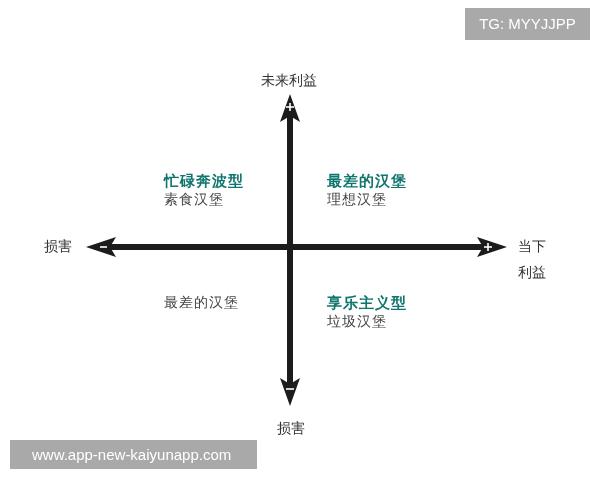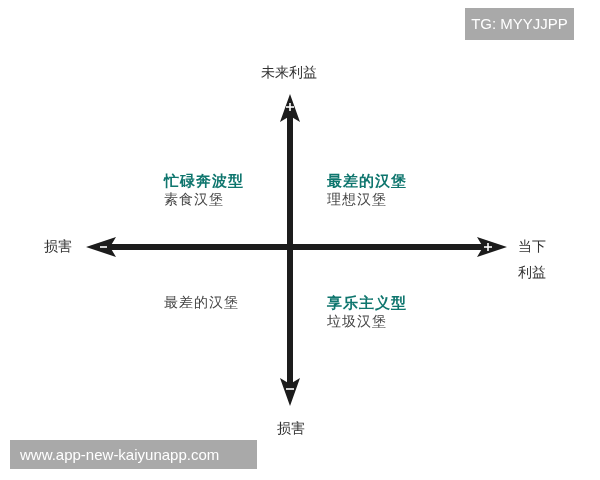--- a/index.html
+++ b/index.html
@@ -4,22 +4,22 @@
 <style>
   html, body { margin:0; padding:0; }
   body { width:600px; height:480px; background:#ffffff; position:relative; overflow:hidden;
          font-family:"DejaVu Sans", sans-serif; color:#222; }
   .abs { position:absolute; }
   svg.axes { position:absolute; left:0; top:0; }
   .axis-label { font-size:14px; color:#333; font-family:"DejaVu Serif", serif; }
   .q-title { font-size:15px; font-weight:bold; color:#0f766e; letter-spacing:1px; }
   .q-sub { font-size:14px; color:#444; font-family:"DejaVu Serif", serif; letter-spacing:1px; }
   .watermark { background:#a9a9a9; color:#ffffff; font-family:"Liberation Sans", sans-serif; }
-  .wm-top { left:465px; top:8px; width:109px; height:32px; font-size:15px; line-height:32px; text-align:center; }
-  .wm-bottom { left:10px; top:440px; width:247px; height:29px; font-size:15px; line-height:29px; padding-left:10px; box-sizing:border-box; }
+  .wm-top { left:465px; top:8px; width:125px; height:32px; font-size:15px; line-height:32px; text-align:center; }
+  .wm-bottom { left:10px; top:440px; width:247px; height:29px; font-size:15px; line-height:29px; padding-left:22px; box-sizing:border-box; }
 </style>
 </head>
 <body>
 
 <svg class="axes" width="600" height="480">
 
   <rect x="287" y="112" width="6" height="275" fill="#1c1c1c"></rect>
 
   <rect x="105" y="244" width="385" height="6" fill="#1c1c1c"></rect>
 
@@ -34,21 +34,21 @@
   <g stroke="#ffffff" stroke-width="1.6">
     <line x1="286" y1="107" x2="294" y2="107"></line>
     <line x1="290" y1="103" x2="290" y2="111"></line>
     <line x1="286" y1="389" x2="294" y2="389"></line>
     <line x1="100" y1="247" x2="107" y2="247"></line>
     <line x1="484" y1="247" x2="492" y2="247"></line>
     <line x1="488" y1="243" x2="488" y2="251"></line>
   </g>
 </svg>
 
-<div class="abs axis-label" style="left:261px; top:64px;">未来利益</div>
+<div class="abs axis-label" style="left:261px; top:72px;">未来利益</div>
 <div class="abs axis-label" style="left:277px; top:420px;">损害</div>
 <div class="abs axis-label" style="left:44px; top:238px;">损害</div>
 <div class="abs axis-label" style="left:518px; top:233px; line-height:26px;">
   <div>当下</div>
   <div>利益</div>
 </div>
 
 <div class="abs" style="left:164px; top:172px;">
   <div class="q-title">忙碌奔波型</div>
   <div class="q-sub">素食汉堡</div>

